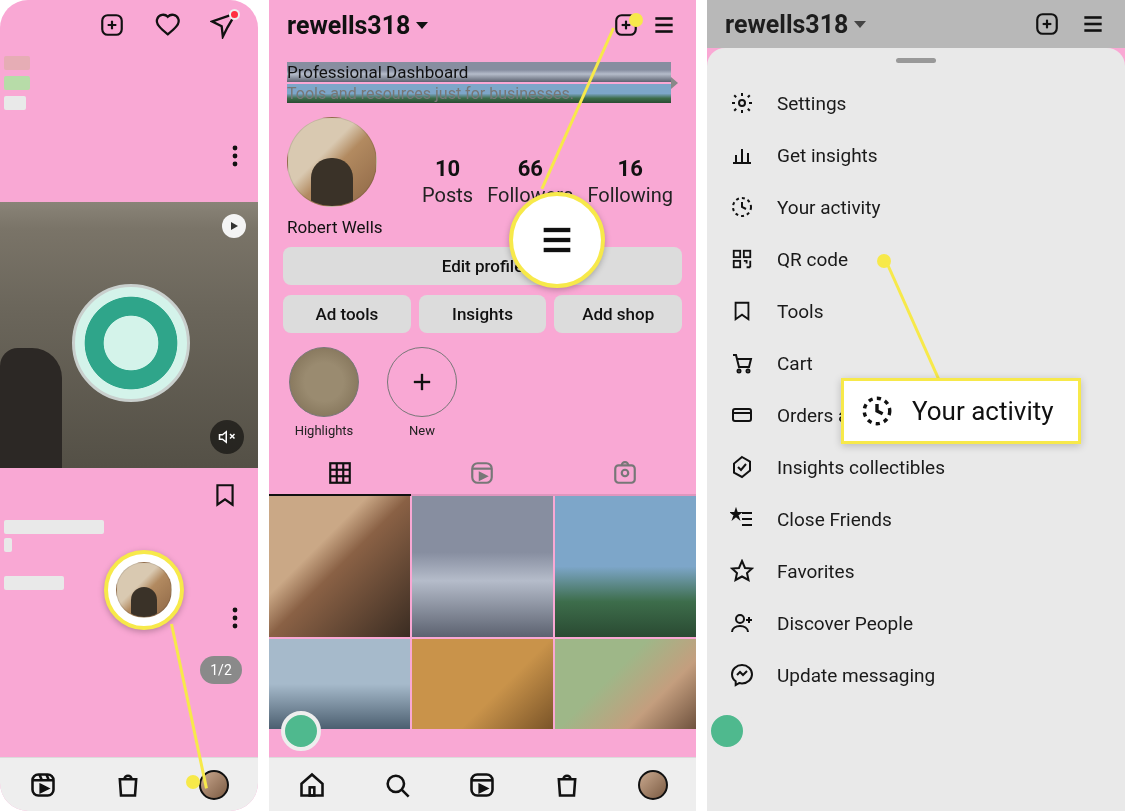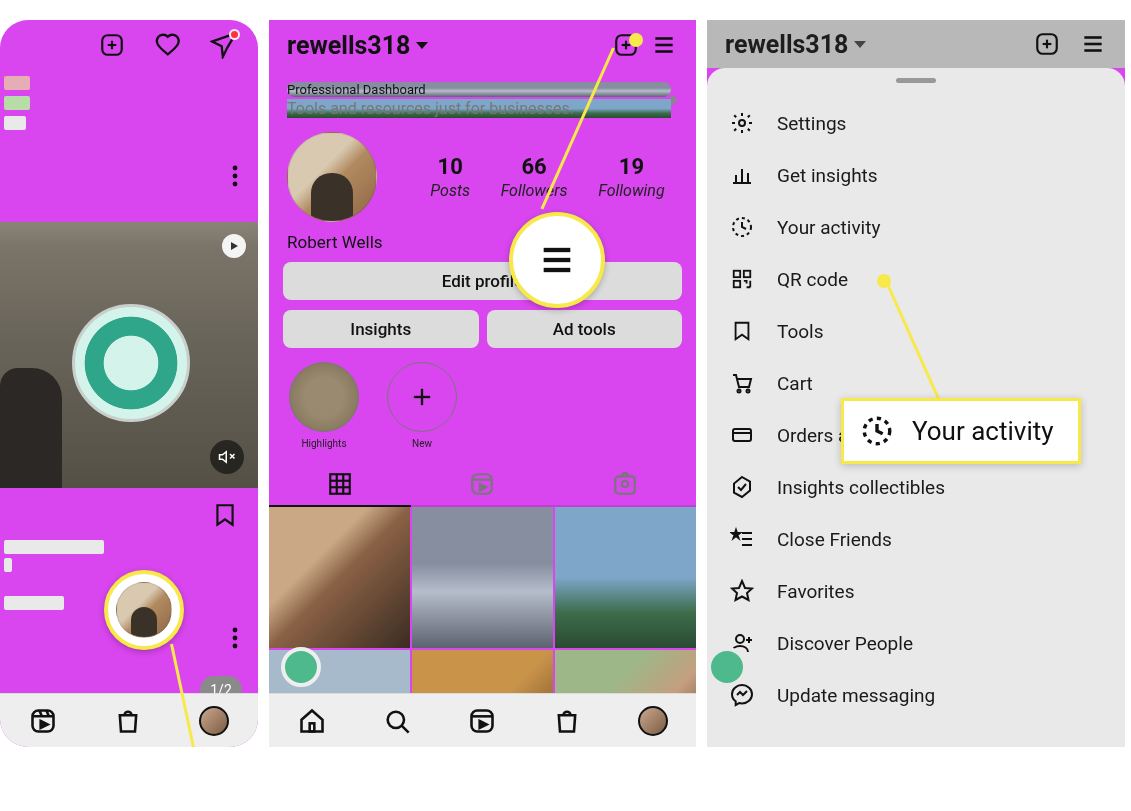--- a/index.html
+++ b/index.html
@@ -6,25 +6,24 @@
   body {
     margin: 0;
     font-family: -apple-system, BlinkMacSystemFont, "Segoe UI", Roboto, Helvetica, Arial, sans-serif;
     background: #fff;
     width: 1131px;
     height: 811px;
     overflow: hidden;
     display: flex;
   }
   .panel {
-    height: 727px;
+    height: 811px;
     position: relative;
     overflow: hidden;
-    background: #d946ef;
-    margin-top: 20px;
+    background: #f9a8d4;
   }
   .sep {
     width: 11px;
     height: 811px;
     background: #fff;
   }
   
   #panel1 { width: 258px; border-radius: 28px; }
   #panel2 { width: 427px; }
   #panel3 { width: 418px; }
@@ -101,53 +100,53 @@
   
   #panel2 .topbar {
     height:50px; display:flex; align-items:center; padding:0 18px; gap:10px;
   }
   #panel2 .username { font-size:25px; font-weight:700; color:#111; flex:1; display:flex; align-items:center; gap:6px; }
   .chev-down { width:0;height:0;border-left:6px solid transparent;border-right:6px solid transparent;border-top:7px solid #111; }
   #panel2 .dash {
     margin:2px 10px 0; padding:10px 8px; display:flex; align-items:center;
   }
   #panel2 .dash .col { flex:1; }
-  #panel2 .dash .t1 { font-size:13px; color:#111;border-radius:10px; }
+  #panel2 .dash .t1 { font-size:17px; color:#111; }
   #panel2 .dash .t2 { font-size:16px; color:#777; margin-top:2px; }
   .chev-right { width:0;height:0;border-top:6px solid transparent;border-bottom:6px solid transparent;border-left:7px solid #888; }
 
-  #panel2 .profile-row { display:flex; padding:4px 16px 4px 18px; gap:38px; align-items:center; }
+  #panel2 .profile-row { display:flex; padding:4px 16px 4px 18px; gap:38px; align-items:flex-end; }
   .avatar-lg {
     width:90px;height:90px;border-radius:50%;
     background:linear-gradient(135deg,#d9c9b1 0 40%,#b28a60 55%,#8d6645 100%);
     border:1px solid rgba(0,0,0,.1);
     display:flex;align-items:flex-end;justify-content:center;overflow:hidden;
   }
   .avatar-lg .cat { width:42px;height:48px;background:#3a3228;border-radius:20px 20px 0 0; }
   #panel2 .stats { display:flex; flex:1; justify-content:space-around; }
   .stat { text-align:center; }
   .stat .n { font-size:22px; font-weight:700; color:#111; }
-  .stat .l { font-size:16px; color:#222; margin-top:2px;font-style:italic; }
+  .stat .l { font-size:20px; color:#222; margin-top:2px; }
   #panel2 .fullname { padding:6px 0 10px 18px; font-size:17px; color:#111; }
 
   .pill {
     background:#dcdcdc; border-radius:8px; display:flex;align-items:center;justify-content:center;
     font-size:17px; color:#111; font-weight:500;
   }
   #panel2 .editprof { margin:0 14px 10px; height:38px; }
   #panel2 .triple { display:flex; gap:8px; margin:0 14px 14px; }
   #panel2 .triple .pill { flex:1; height:38px; }
 
   #panel2 .highlights { display:flex; gap:28px; padding:0 0 14px 20px; }
   .hcirc {
     width:70px;height:70px;border-radius:50%;border:1.5px solid #777;
     display:flex;align-items:center;justify-content:center;
   }
   .hcirc.story { background:radial-gradient(circle,#9a8b70 0 40%,#7a6a50 100%); }
-  .hlabel { font-size:10px;color:#222;text-align:center;margin-top:6px; }
+  .hlabel { font-size:13px;color:#222;text-align:center;margin-top:6px; }
 
   #panel2 .tabrow {
     display:flex; height:44px; border-bottom:2px solid rgba(0,0,0,.1);
   }
   .tcell { flex:1;display:flex;align-items:center;justify-content:center; }
   .tcell.active { border-bottom:2px solid #111; margin-bottom:-2px; }
 
   #panel2 .gridimgs { display:grid; grid-template-columns:repeat(3,1fr); gap:2px; }
   .thumb { height:141px; }
   .t0{background:linear-gradient(135deg,#caa886 0 35%,#8a6145 50%,#3a2c22 100%)}
@@ -336,31 +335,32 @@
     <div class="stats">
       <div class="stat">
         <div class="n">10</div>
         <div class="l">Posts</div>
       </div>
       <div class="stat">
         <div class="n">66</div>
         <div class="l">Followers</div>
       </div>
       <div class="stat">
-        <div class="n">19</div>
+        <div class="n">16</div>
         <div class="l">Following</div>
       </div>
     </div>
   </div>
   <div class="fullname">Robert Wells</div>
 
   <div class="pill editprof">Edit profile</div>
   <div class="triple">
+    <div class="pill">Ad tools</div>
     <div class="pill">Insights</div>
-    <div class="pill">Ad tools</div>
+    <div class="pill">Add shop</div>
   </div>
 
   <div class="highlights">
     <div>
       <div class="hcirc story"></div>
       <div class="hlabel">Highlights</div>
     </div>
     <div>
       <div class="hcirc">
         <svg width="28" height="28" viewBox="0 0 24 24" stroke="#111" stroke-width="2">

